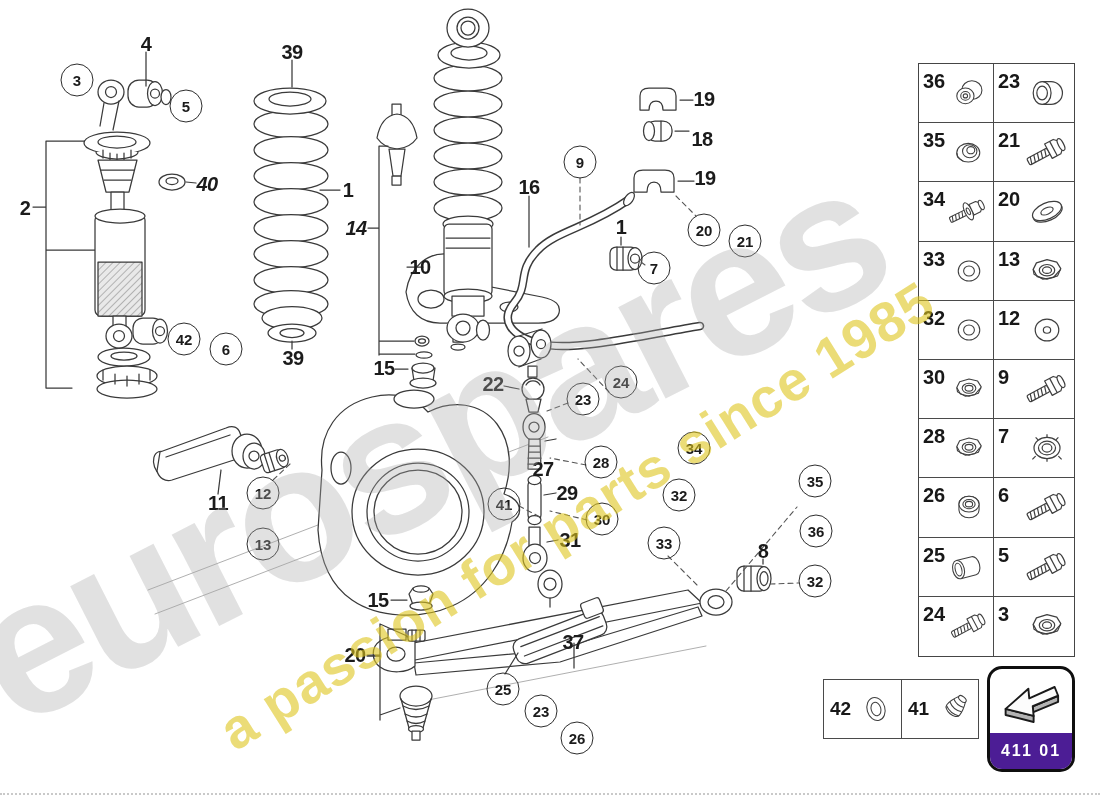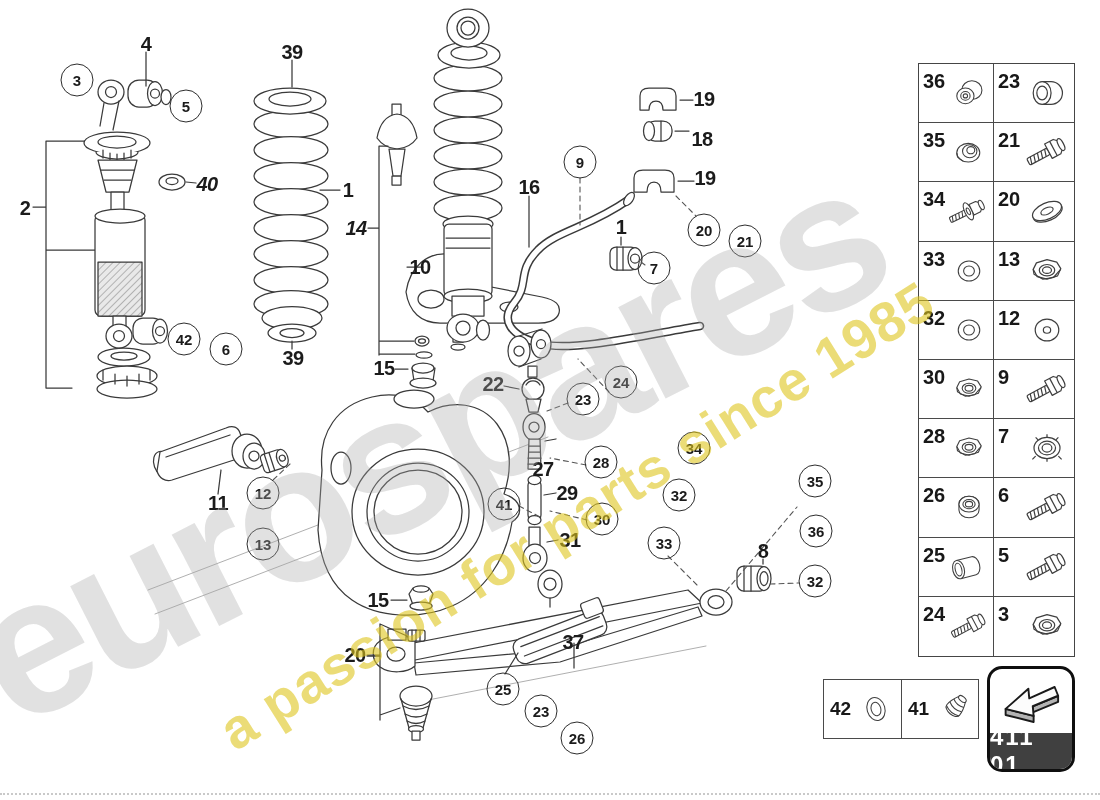--- a/index.html
+++ b/index.html
@@ -39,21 +39,21 @@
   .lcell .pt-icon svg{width:44px;height:46px;display:block;}
   
   .nav-badge{
     position:absolute;left:987px;top:666px;width:88px;height:106px;z-index:20;
     border:3px solid #0f0f0f;border-radius:15px;background:#fff;overflow:hidden;
     display:flex;flex-direction:column;cursor:pointer;box-sizing:border-box;
   }
   .nav-arrow{flex:1;display:flex;align-items:center;justify-content:center;}
   .nav-arrow svg{width:72px;height:56px;}
   .nav-code{
-    height:36px;background:#404040;color:#ffffff;font-size:24px;font-weight:bold;
+    height:36px;background:#4c1d95;color:#ffffff;font-size:16px;font-weight:bold;
     display:flex;align-items:center;justify-content:center;letter-spacing:2px;
   }
   .bottom-dots{position:absolute;left:0;right:0;bottom:5px;border-top:2px dotted #c9c9c9;z-index:10;}
   .wm-brand{font-weight:bold;font-size:195px;letter-spacing:-6px;fill:rgba(170,170,170,0.35);font-family:"Liberation Sans",sans-serif;}
   .wm-tag{font-weight:bold;font-size:56px;letter-spacing:1px;fill:rgba(222,196,28,0.60);font-family:"Liberation Sans",sans-serif;}
 </style>
 </head>
 <body>
 
 <svg id="art" viewBox="0 0 1100 800">

